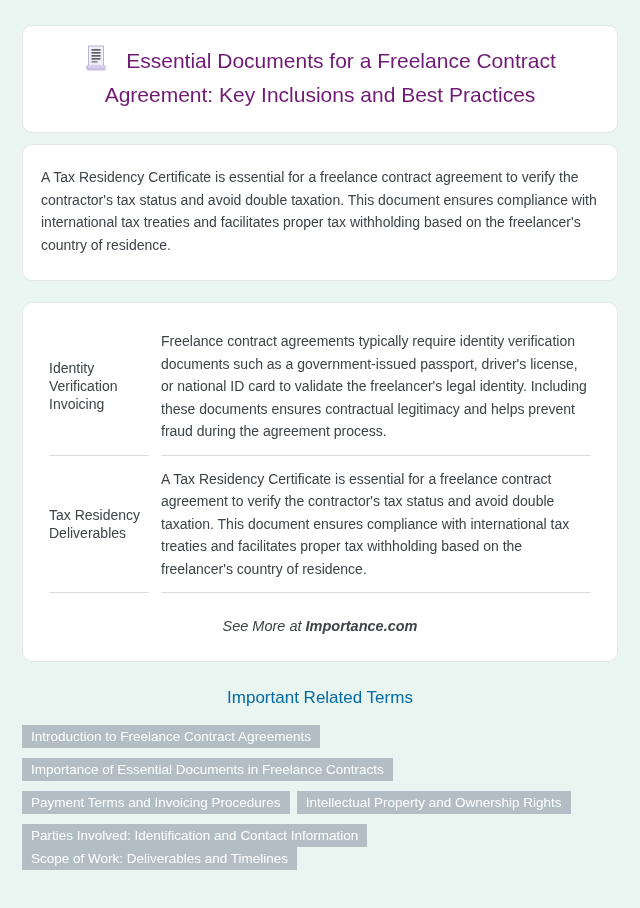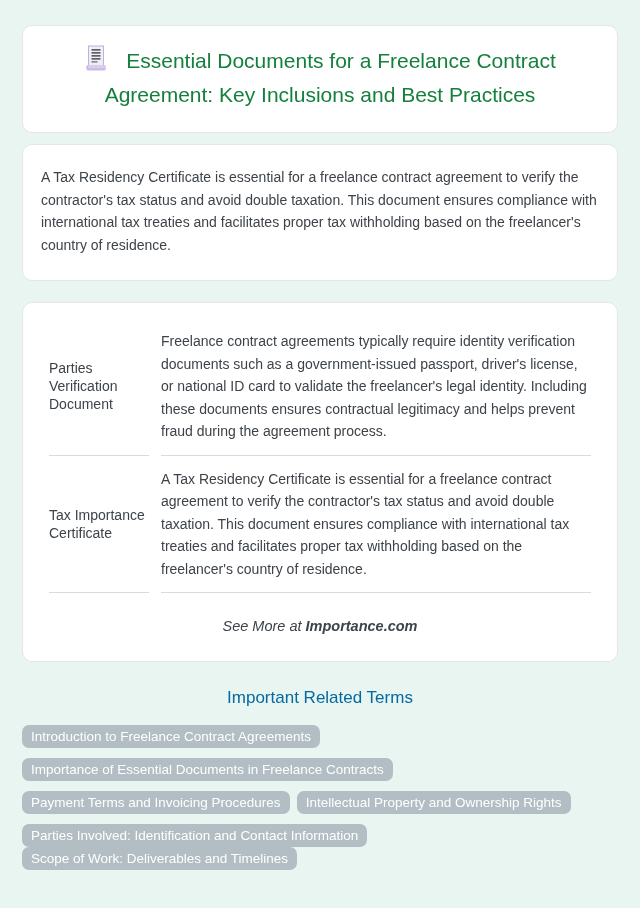--- a/index.html
+++ b/index.html
@@ -20,21 +20,21 @@
   
   .title-card {
     margin-top: 25px;
     padding: 19px 28px 22px;
     text-align: center;
   }
   .title-card h1 {
     font-size: 21px;
     line-height: 30px;
     font-weight: 400;
-    color: #15803d;
+    color: #701a75;
   }
   .doc-icon {
     display: inline-block;
     vertical-align: -4px;
     margin-right: 18px;
   }
 
   
   .intro-card {
     margin-top: 11px;
@@ -91,21 +91,21 @@
     margin: 17px 22px 0;
   }
   .tag-row { margin-bottom: 10px; }
   .tag {
     display: inline-block;
     background: #b2bec3;
     color: #ffffff;
     font-size: 13.5px;
     line-height: 15px;
     padding: 4px 9px 4px;
-    border-radius: 7px;
+    border-radius: 0;
     margin-right: 7px;
     cursor: pointer;
   }
 </style>
 </head>
 <body>
 
 <div class="page">
 
   <div class="card title-card">
@@ -126,25 +126,25 @@
   </div>
 
   <div class="card intro-card">
     <p>A Tax Residency Certificate is essential for a freelance contract agreement to verify the contractor's tax status and avoid double taxation. This document ensures compliance with international tax treaties and facilitates proper tax withholding based on the freelancer's country of residence.</p>
   </div>
 
   <div class="card table-card">
     <table class="doc-table">
       <tbody>
         <tr>
-          <td class="label-cell">Parties Verification Document</td>
+          <td class="label-cell">Identity Verification Invoicing</td>
           <td class="desc-cell">Freelance contract agreements typically require identity verification documents such as a government-issued passport, driver's license, or national ID card to validate the freelancer's legal identity. Including these documents ensures contractual legitimacy and helps prevent fraud during the agreement process.</td>
         </tr>
         <tr>
-          <td class="label-cell">Tax Importance Certificate</td>
+          <td class="label-cell">Tax Residency Deliverables</td>
           <td class="desc-cell">A Tax Residency Certificate is essential for a freelance contract agreement to verify the contractor's tax status and avoid double taxation. This document ensures compliance with international tax treaties and facilitates proper tax withholding based on the freelancer's country of residence.</td>
         </tr>
       </tbody>
     </table>
     <div class="see-more"><span>See More at </span><span class="site">Importance.com</span></div>
   </div>
 
   <h2 class="related-heading">Important Related Terms</h2>
 
   <div class="tags">

